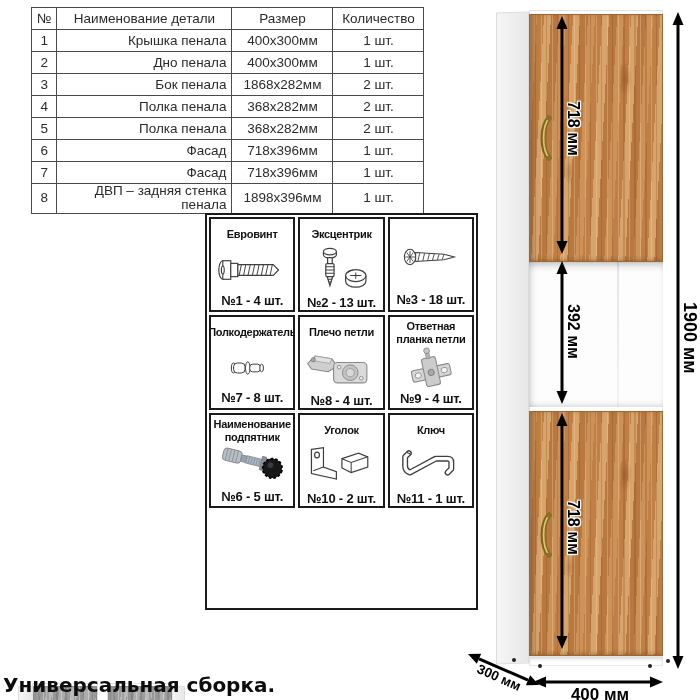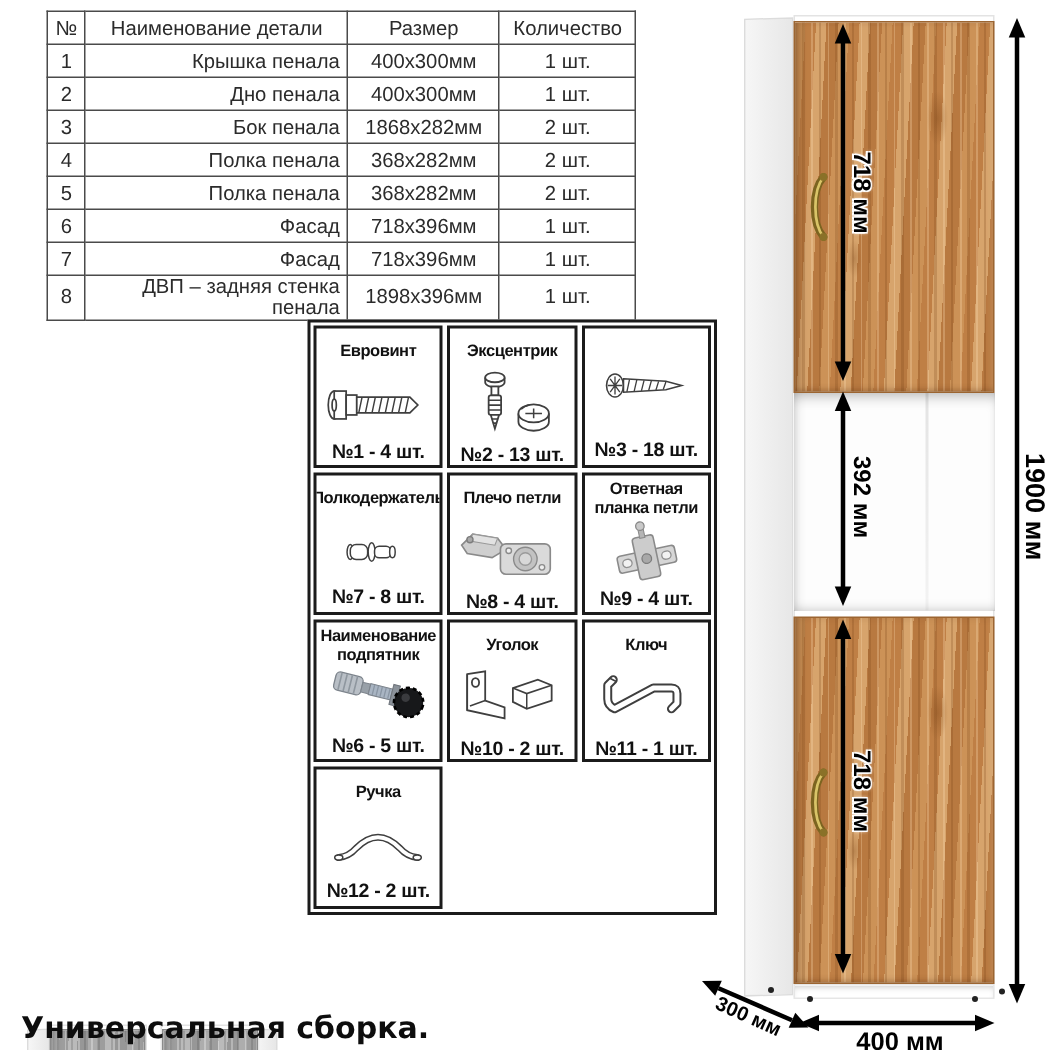--- a/index.html
+++ b/index.html
@@ -61,21 +61,21 @@
      box-shadow:inset 0 7px 9px -5px rgba(0,0,0,.28),
                 inset 6px 0 8px -5px rgba(0,0,0,.18),
                 inset 0 -5px 7px -4px rgba(0,0,0,.16);}
   .foot{background:#222;border-radius:50%;width:4px;height:4px;}
 
   
   .dim{position:absolute;font-weight:bold;color:#000;white-space:nowrap;
        text-shadow:0 0 2px #fff,0 0 3px #fff,1px 1px 0 #fff,-1px -1px 0 #fff,1px -1px 0 #fff,-1px 1px 0 #fff;}
   .vdim{writing-mode:vertical-rl;}
 
-  #caption{position:absolute;left:14px;top:673px;font-family:"DejaVu Sans",sans-serif;
+  #caption{position:absolute;left:3px;top:673px;font-family:"DejaVu Sans",sans-serif;
        font-weight:bold;font-size:20px;color:#0d0d0d;letter-spacing:0;}
 </style>
 </head>
 <body>
 
 <div id="screen">
 
   <table id="parts">
     <colgroup>
         <col style="width:25px">
@@ -281,32 +281,20 @@
       <div class="hw-icon">
         <svg width="80" height="48" viewBox="0 0 84 52">
           <path d="M18 11 l-4 4 v10 q0 5 5 7 l28 -15 h13 q4 0 4 4 v7 l-4 4" fill="none" stroke="#3f3f3f" stroke-width="6.5" stroke-linecap="round" stroke-linejoin="round"></path>
           <path d="M18 11 l-4 4 v10 q0 5 5 7 l28 -15 h13 q4 0 4 4 v7 l-4 4" fill="none" stroke="#ffffff" stroke-width="3.6" stroke-linecap="round" stroke-linejoin="round"></path>
           <path d="M15.5 10 l5 2.5" stroke="#3f3f3f" stroke-width="1.2"></path>
         </svg>
       </div>
       <div class="hw-count">№11 - 1 шт.</div>
     </div>
 
-    <div class="hw-cell">
-      <div class="hw-title">Ручка</div>
-      <div class="hw-icon">
-        <svg width="80" height="40" viewBox="0 0 84 52">
-          <path d="M8 36 q9 -1 15 -8 q19 -19 38 0 q6 7 15 8" fill="none" stroke="#3f3f3f" stroke-width="6" stroke-linecap="round"></path>
-          <path d="M8 36 q9 -1 15 -8 q19 -19 38 0 q6 7 15 8" fill="none" stroke="#ffffff" stroke-width="3.4" stroke-linecap="round"></path>
-          <ellipse class="ol" cx="8" cy="36" rx="3.5" ry="2.2"></ellipse>
-          <ellipse class="ol" cx="76" cy="36" rx="3.5" ry="2.2"></ellipse>
-        </svg>
-      </div>
-      <div class="hw-count">№12 - 2 шт.</div>
-    </div>
   </div>
 
   <div class="abs" style="left:0;top:338px;width:200px;height:330px;">
 
     <div class="abs side" style="left:18px;top:348px;width:15px;height:310px;transform:skewY(-2deg);"></div>
     <div class="abs panel" style="left:32px;top:345px;width:66px;height:313px;"></div>
     <div class="abs graywood" style="left:33px;top:348px;width:64px;height:119px;"></div>
 
     <div class="abs side" style="left:170px;top:348px;width:15px;height:310px;transform:skewY(2deg);"></div>
     <div class="abs panel" style="left:107px;top:345px;width:66px;height:313px;"></div>

